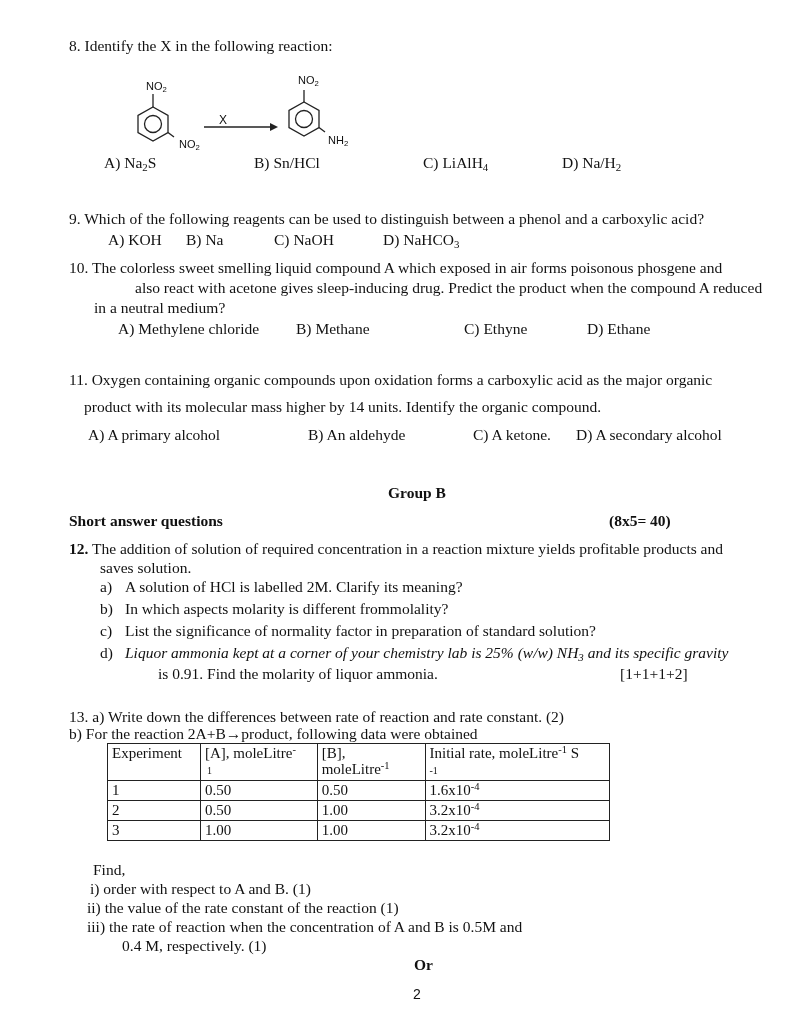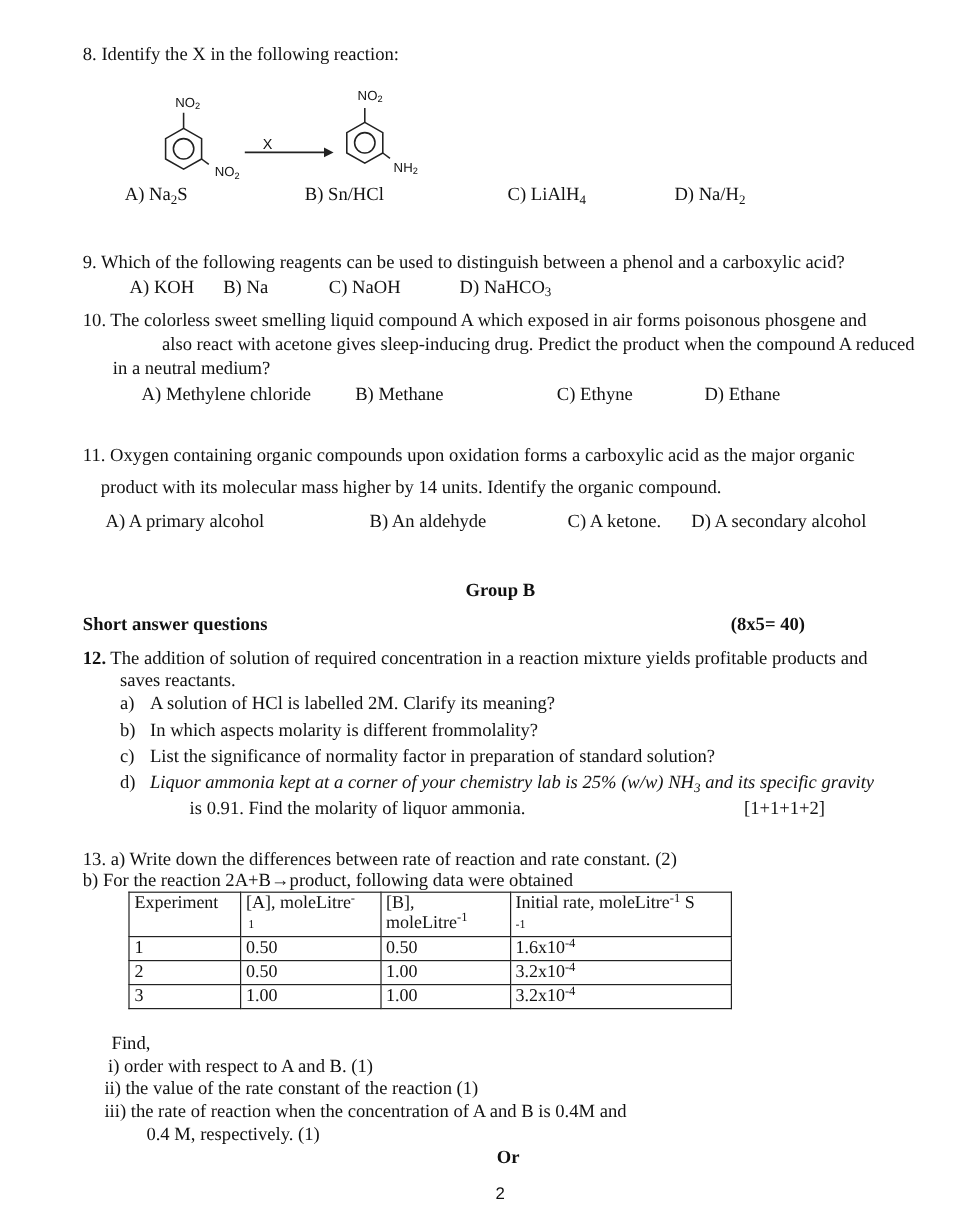--- a/index.html
+++ b/index.html
@@ -81,21 +81,21 @@
 <div class="abs" style="left:88px; top:426px;">A) A primary alcohol</div>
 <div class="abs" style="left:308px; top:426px;">B) An aldehyde</div>
 <div class="abs" style="left:473px; top:426px;">C) A ketone.</div>
 <div class="abs" style="left:576px; top:426px;">D) A secondary alcohol</div>
 
 <div class="abs bold" style="left:388px; top:484px;">Group B</div>
 <div class="abs bold" style="left:69px; top:512px;">Short answer questions</div>
 <div class="abs bold" style="left:609px; top:512px;">(8x5= 40)</div>
 
 <div class="abs" style="left:69px; top:540px;"><b>12.</b><span> The addition of solution of required concentration in a reaction mixture yields profitable products and</span></div>
-<div class="abs" style="left:100px; top:559px;">saves reactants.</div>
+<div class="abs" style="left:100px; top:559px;">saves solution.</div>
 
 <div class="abs" style="left:100px; top:578px;">a)</div>
 <div class="abs" style="left:125px; top:578px;">A solution of HCl is labelled 2M. Clarify its meaning?</div>
 <div class="abs" style="left:100px; top:600px;">b)</div>
 <div class="abs" style="left:125px; top:600px;">In which aspects molarity is different frommolality?</div>
 <div class="abs" style="left:100px; top:622px;">c)</div>
 <div class="abs" style="left:125px; top:622px;text-align:center;">List the significance of normality factor in preparation of standard solution?</div>
 <div class="abs" style="left:100px; top:644px;">d)</div>
 <div class="abs" style="left:125px; top:644px;font-style:italic;"><span>Liquor ammonia kept at a corner of your chemistry lab is 25% (w/w) NH</span><sub>3</sub><span> and its specific gravity</span></div>
 <div class="abs" style="left:125px; top:665px;margin-left:33px;">is 0.91. Find the molarity of liquor ammonia.</div>
@@ -135,17 +135,17 @@
     <td>1.00</td>
     <td>1.00</td>
     <td><span>3.2x10</span><sup>-4</sup></td>
   </tr>
 </tbody>
   </table>
 
 <div class="abs" style="left:93px; top:861px;">Find,</div>
 <div class="abs" style="left:90px; top:880px;">i) order with respect to A and B. (1)</div>
 <div class="abs" style="left:87px; top:899px;">ii) the value of the rate constant of the reaction (1)</div>
-<div class="abs" style="left:87px; top:918px;">iii) the rate of reaction when the concentration of A and B is 0.4M and</div>
+<div class="abs" style="left:87px; top:918px;">iii) the rate of reaction when the concentration of A and B is 0.5M and</div>
 <div class="abs" style="left:122px; top:937px;">0.4 M, respectively. (1)</div>
 <div class="abs bold" style="left:374px; top:956px;margin-left:40px;">Or</div>
 
 <div class="abs sans" style="left:413px; top:986px; font-size:14px;">2</div>
 
 </body></html>

